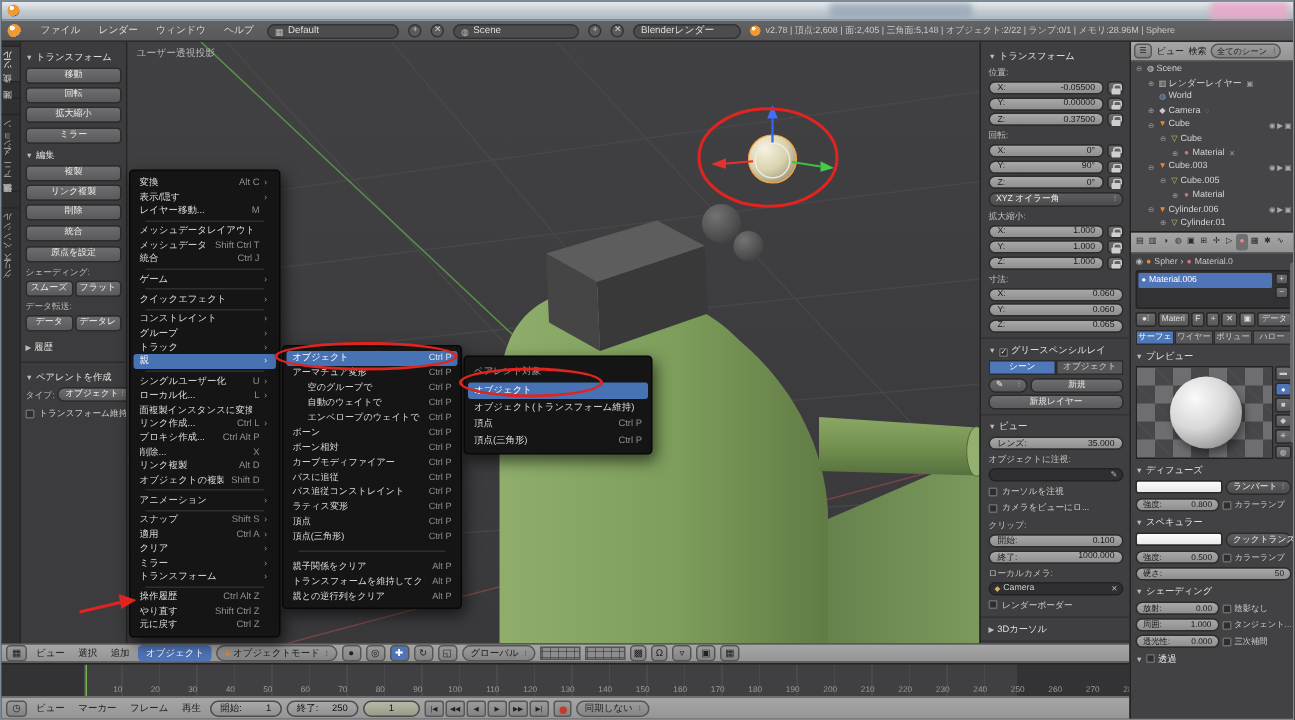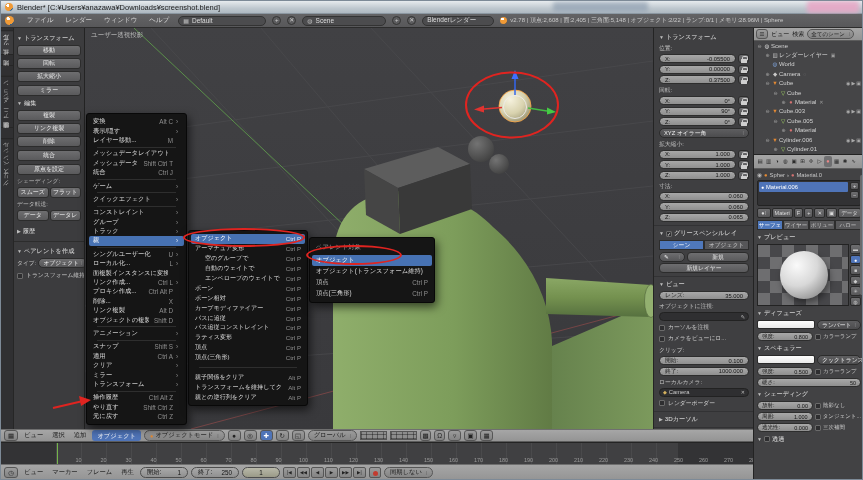--- a/index.html
+++ b/index.html
@@ -142,21 +142,20 @@
 .pcheck{display:flex;align-items:center;gap:2px;flex:1}
 .scrollthumb{position:absolute;right:1px;width:3px;background:#6a6a6c;border-radius:2px}
 </style>
 </head>
 <body>
 
 <div class="app">
 
   <div class="titlebar">
     <span class="blogo"></span>
-    <span class="titletext">Blender* [C:¥Users¥anazawa¥Downloads¥screenshot.blend]</span>
     <span class="blur1"></span>
     <span class="blur2"></span>
   </div>
 
   <div class="infobar">
     <span class="blogo" style="width:9px;height:9px"></span>
     <span class="menu-word">ファイル</span>
     <span class="menu-word">レンダー</span>
     <span class="menu-word">ウィンドウ</span>
     <span class="menu-word">ヘルプ</span>

